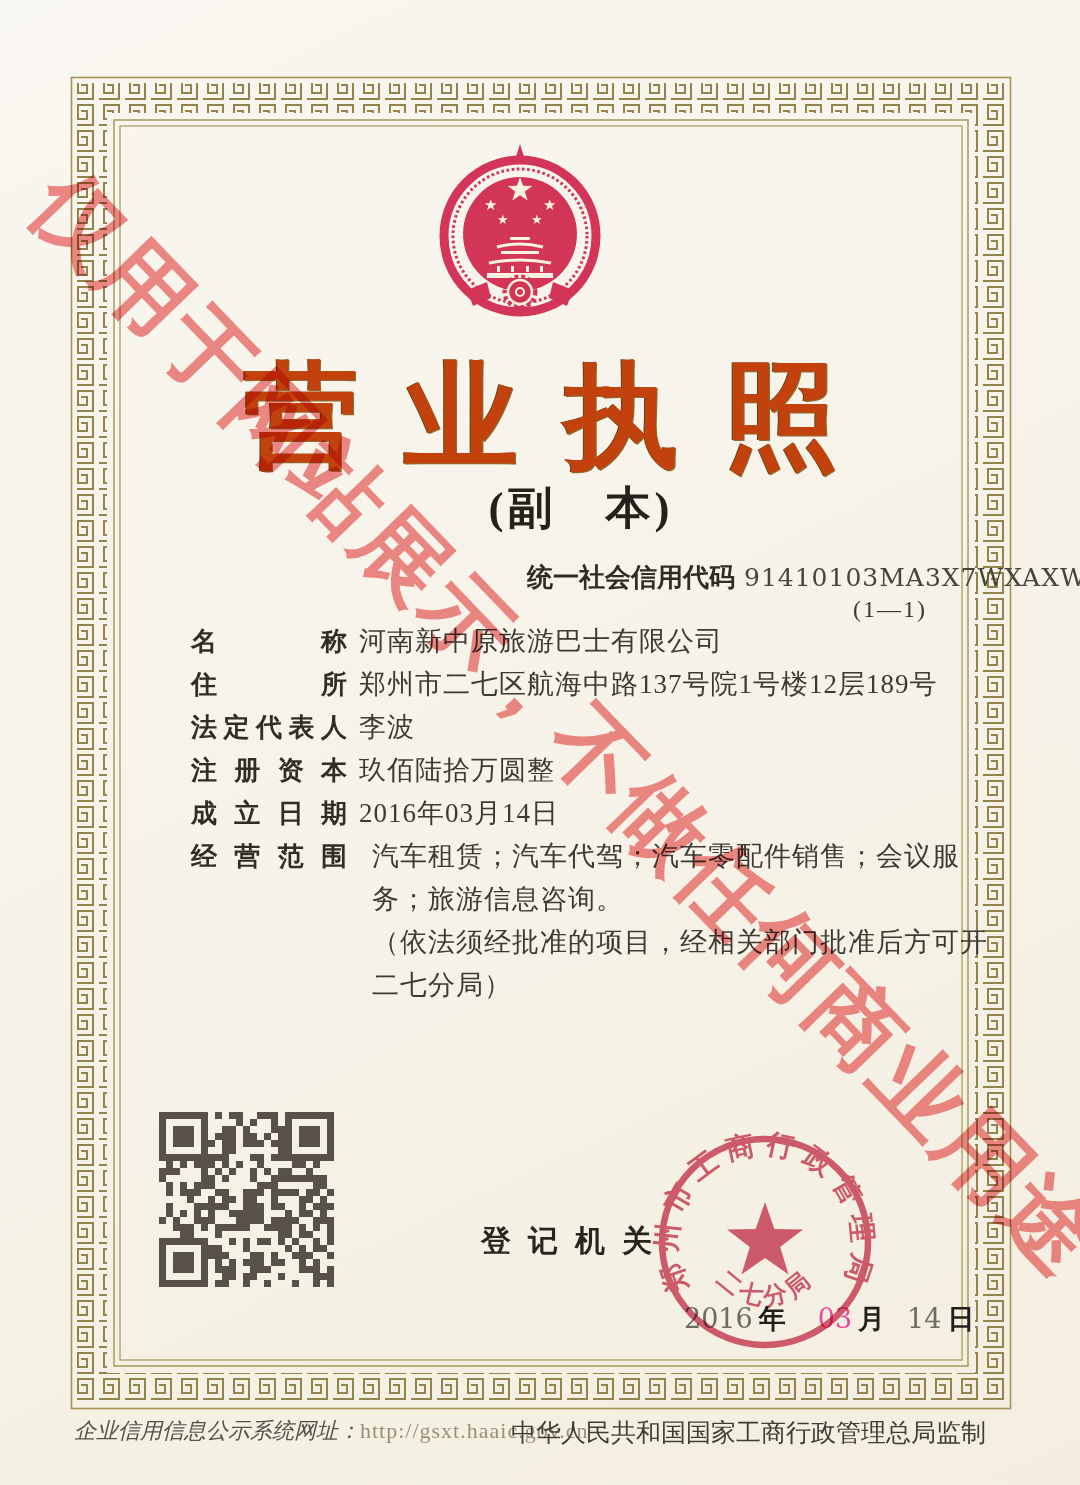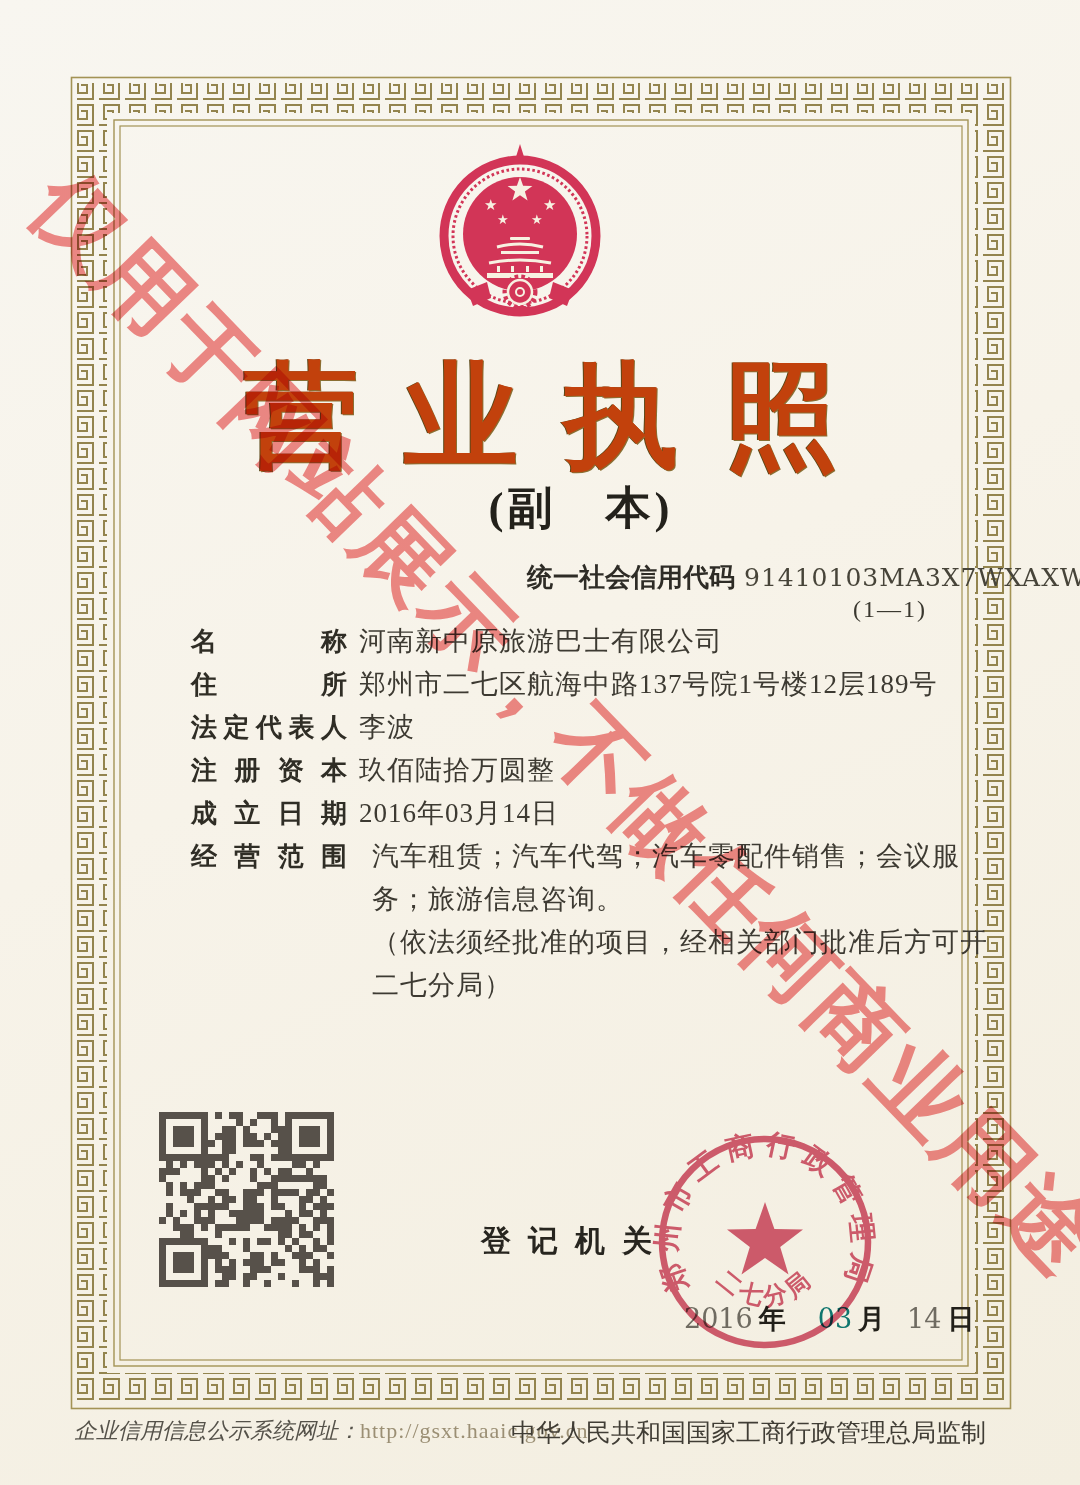--- a/index.html
+++ b/index.html
@@ -51,21 +51,21 @@
   .qr .d{background:#57514a;}
   
   .reg-label{
     left:481px;top:1221px;z-index:2;
     font-family:"Liberation Sans", sans-serif;font-weight:bold;font-size:30px;
     color:#27251f;letter-spacing:17px;white-space:nowrap;
   }
   .seal{left:645px;top:1124px;z-index:3;opacity:.9;mix-blend-mode:multiply;}
   .date-line{left:684px;top:1301px;z-index:2;font-size:27px;white-space:nowrap;}
   .date-num{color:#6f6b61;font-family:"DejaVu Serif", serif;}
-  .date-num.faded{color:#0f766e;}
+  .date-num.faded{color:#ec4899;}
   .date-unit{font-family:"Liberation Sans", sans-serif;font-weight:bold;color:#211f19;margin:0 6px;}
   .gap1{display:inline-block;width:26px;}
   .gap2{display:inline-block;width:16px;}
   
   .footer-left{left:74px;top:1416px;font-size:22px;z-index:2;white-space:nowrap;}
   .footer-left .lab{color:#55524a;font-style:italic;}
   .footer-left .url{color:#9b8f74;letter-spacing:1px;}
   .footer-right{right:94px;top:1416px;font-size:25px;color:#403d35;z-index:2;white-space:nowrap;}
   
   .watermark{

